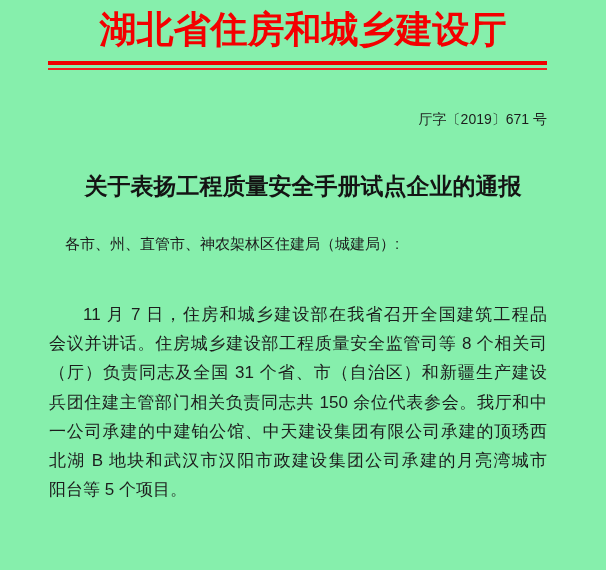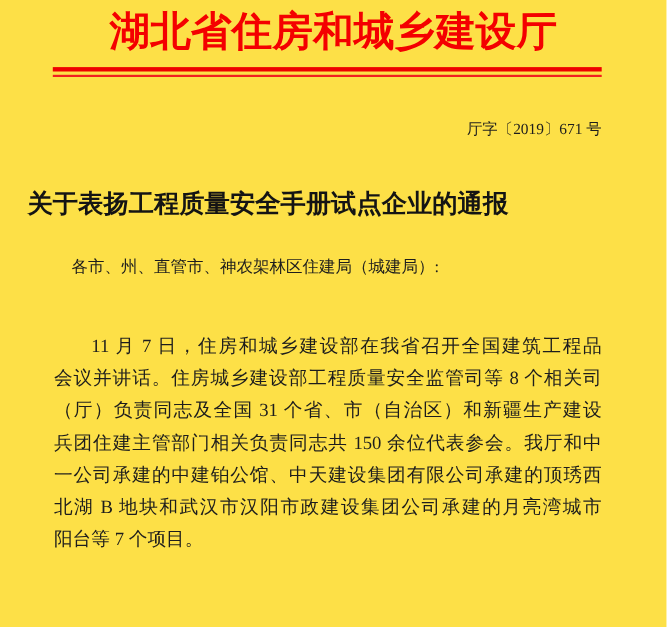--- a/index.html
+++ b/index.html
@@ -4,23 +4,23 @@
 <style>
   html, body {
     margin: 0;
     padding: 0;
     background: #ffffff;
   }
   .page {
     position: relative;
     width: 606px;
     height: 570px;
-    background: #fde047;
+    background: #86efac;
     overflow: hidden;
-    font-family: Liberation Serif, serif;
+    font-family: Liberation Sans, sans-serif;
   }
   
   .agency {
     position: absolute;
     top: 5px;
     left: 29px;
     width: 548px;
     text-align: center;
     font-size: 37px;
     font-weight: bold;
@@ -57,21 +57,21 @@
     color: #1d1d1d;
     line-height: 24px;
     white-space: nowrap;
   }
   
   .doc-title {
     position: absolute;
     top: 169px;
     left: 25px;
     width: 556px;
-    text-align: left;
+    text-align: center;
     font-size: 23px;
     font-weight: bold;
     color: #141414;
     line-height: 34px;
     white-space: nowrap;
   }
   
   .salutation {
     position: absolute;
     top: 232px;
@@ -121,16 +121,16 @@
 
   <div class="salutation">各市、州、直管市、神农架林区住建局（城建局）:</div>
 
   <div class="body-block">
     <div class="body-line first-line">11 月 7 日，住房和城乡建设部在我省召开全国建筑工程品</div>
     <div class="body-line">会议并讲话。住房城乡建设部工程质量安全监管司等 8 个相关司</div>
     <div class="body-line">（厅）负责同志及全国 31 个省、市（自治区）和新疆生产建设</div>
     <div class="body-line">兵团住建主管部门相关负责同志共 150 余位代表参会。我厅和中</div>
     <div class="body-line">一公司承建的中建铂公馆、中天建设集团有限公司承建的顶琇西</div>
     <div class="body-line">北湖 B 地块和武汉市汉阳市政建设集团公司承建的月亮湾城市</div>
-    <div class="body-line last-line">阳台等 7 个项目。</div>
+    <div class="body-line last-line">阳台等 5 个项目。</div>
   </div>
 
 </div>
 
 </body></html>

